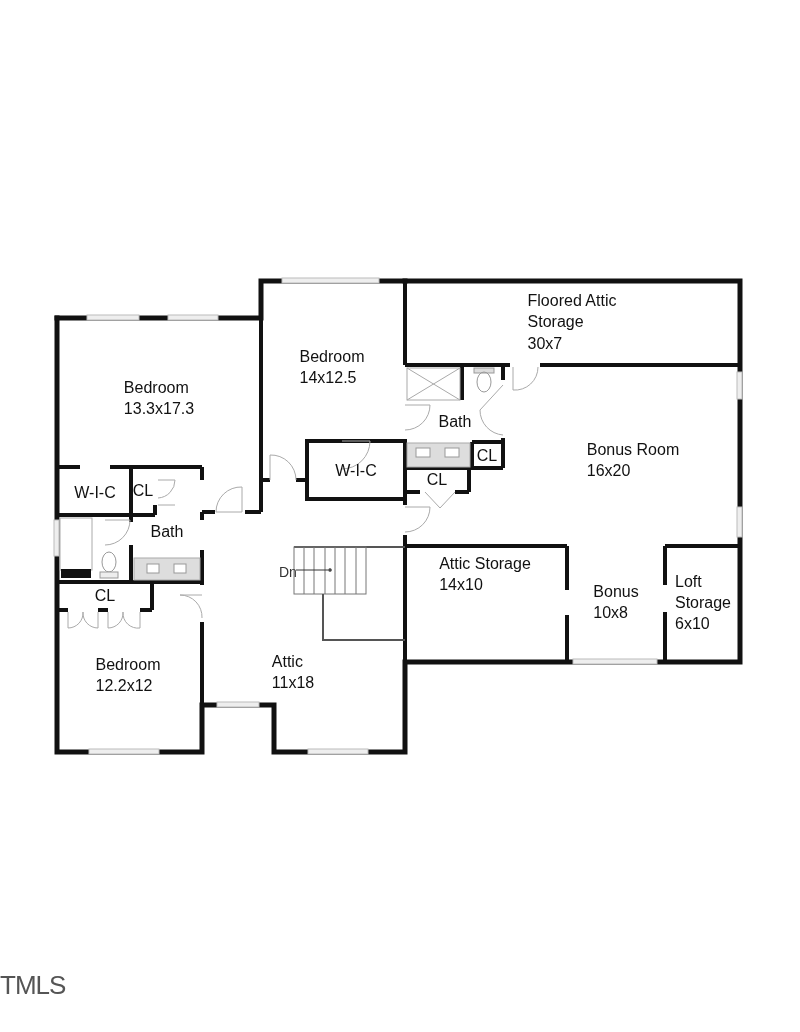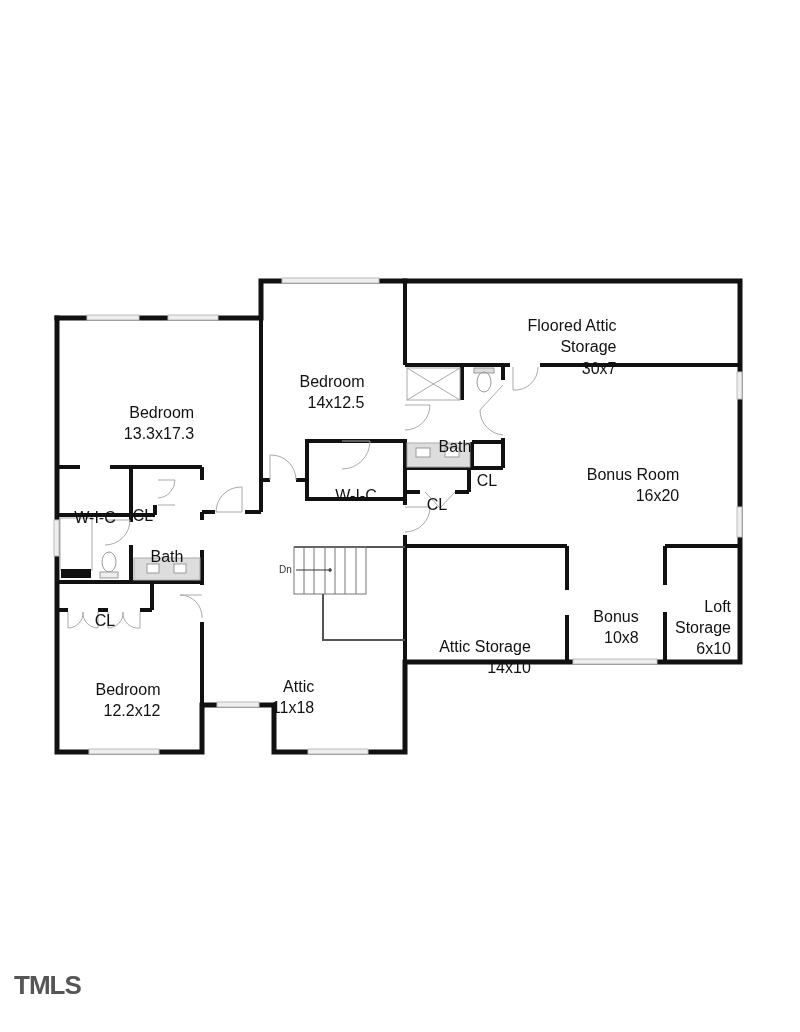--- a/index.html
+++ b/index.html
@@ -1,20 +1,20 @@
 <!DOCTYPE html>
 <html><head>
   <meta charset="utf-8">
   <style>
     html, body { margin: 0; padding: 0; background: #ffffff; }
     body { width: 800px; height: 1032px; position: relative; overflow: hidden; font-family: "Liberation Sans", "DejaVu Sans", sans-serif; }
     #plan { position: absolute; left: 0; top: 0; }
-    .label { position: absolute; text-align: right; color: #111; font-size: 16px; line-height: 21px; transform: translate(-50%, -50%); white-space: nowrap; margin-top: 25px; }
-    .dn { position: absolute; font-size: 10px; color: #333; text-align: right; }
-    .watermark { position: absolute; left: 14px; top: 970px; font-size: 26px; color: #555; letter-spacing: -1px; font-weight: 700; }
+    .label { position: absolute; text-align: left; color: #111; font-size: 16px; line-height: 21px; transform: translate(-50%, -50%); white-space: nowrap; }
+    .dn { position: absolute; font-size: 14px; color: #333; text-align: right; }
+    .watermark { position: absolute; left: 0; top: 970px; font-size: 26px; color: #555; letter-spacing: -1px; font-weight: 400; }
   </style>
 </head>
 <body>
 
 <svg id="plan" width="800" height="1032">
   <g stroke="#111" stroke-width="5" fill="none" stroke-linecap="square">
 
     <polyline points="57,318 57,752 202,752 202,705 274,705 274,752 405,752 405,662 740,662 740,281 405,281"></polyline>
     <polyline points="405,281 261,281 261,318 57,318"></polyline>
   </g>
@@ -155,21 +155,21 @@
   <div>Bonus Room</div>
   <div>16x20</div>
 </div>
 <div class="label" style="left:356px;top:470px">W-I-C</div>
 <div class="label" style="left:487px;top:455px">CL</div>
 <div class="label" style="left:437px;top:479px">CL</div>
 <div class="label" style="left:95px;top:492px">W-I-C</div>
 <div class="label" style="left:143px;top:490px">CL</div>
 <div class="label" style="left:167px;top:531px">Bath</div>
 <div class="label" style="left:105px;top:595px">CL</div>
-<div class="label" style="left:485px;top:632px">
+<div class="label" style="left:485px;top:574px">
   <div>Attic Storage</div>
   <div>14x10</div>
 </div>
 <div class="label" style="left:616px;top:602px">
   <div>Bonus</div>
   <div>10x8</div>
 </div>
 <div class="label" style="left:703px;top:602px">
   <div>Loft</div>
   <div>Storage</div>

